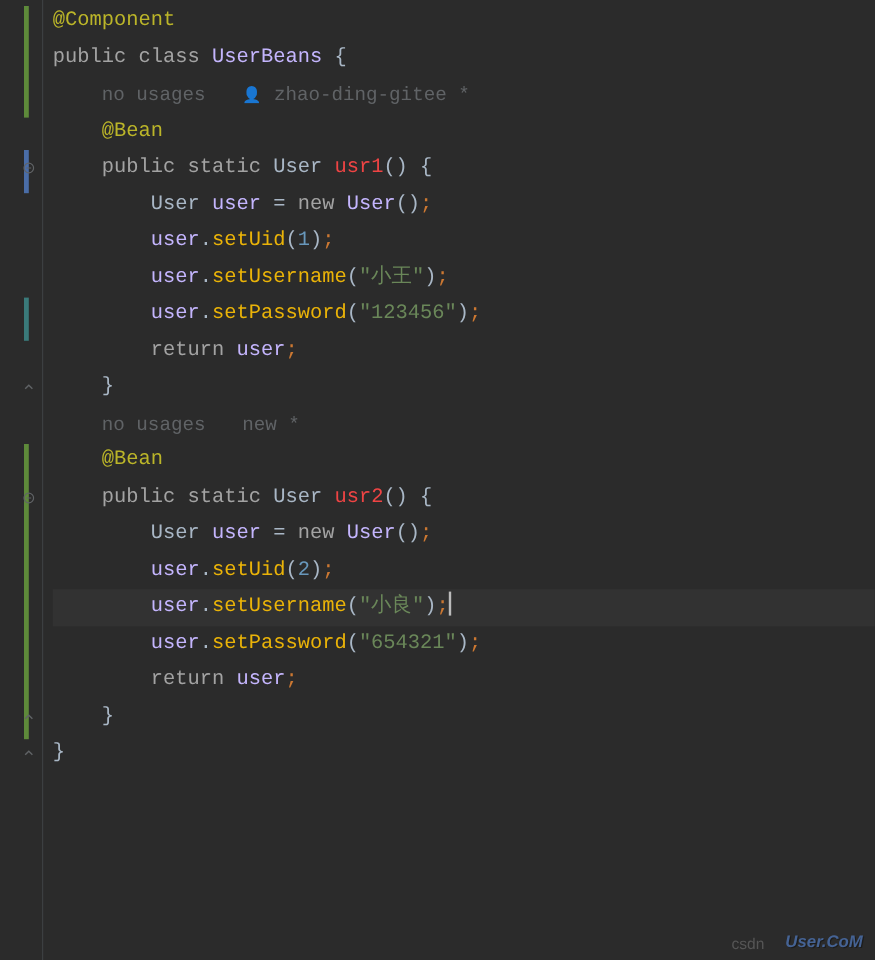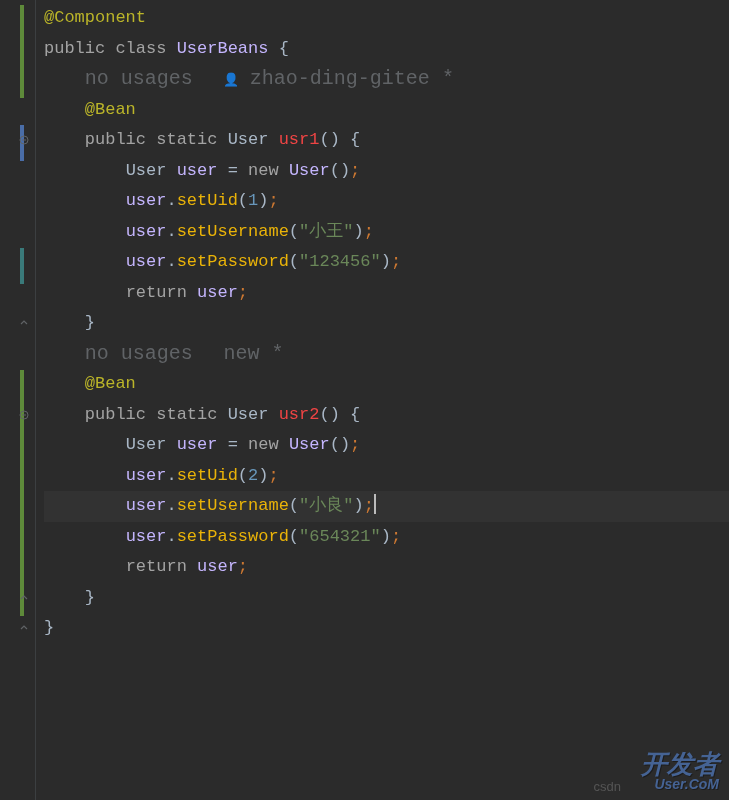--- a/index.html
+++ b/index.html
@@ -62,21 +62,21 @@
 .line { height: 30.5px; }
 .line.highlighted { background: #323232; }
 .annotation { color: #bbb529; }
 .keyword { color: #a3a3a3; }
 .identifier { color: #c4b5fd; }
 .classname { color: #a9b7c6; }
 .method-decl { color: #ef4444; }
 .method-call { color: #eab308; }
 .number { color: #6897bb; }
 .string { color: #6a8759; }
-.hint { color: #606366; font-size: 20px; }
+.hint { color: #606366; font-size: 16px; }
 .author-icon { color: #606366; font-size: 13px; }
 .punct { color: #a9b7c6; }
 .semicolon { color: #cc7832; }
 .caret {
   display: inline-block;
   width: 2px;
   height: 20px;
   background: #bbbbbb;
   vertical-align: middle;
   position: relative;
@@ -96,21 +96,21 @@
   pointer-events: none;
 }
 .watermark .sub {
   font-size: 14px;
   display: block;
   text-align: right;
   margin-top: -6px;
 }
 .csdn {
   position: absolute;
-  right: 108px;
+  right: 92px;
   bottom: 6px;
   color: #555;
   font-size: 13px;
   font-family: sans-serif;
   pointer-events: none;
 }
 </style>
 </head>
 <body>
 
@@ -151,15 +151,14 @@
           </svg>
         </div>
       </div>
   </div>
   <div class="vert-line"></div>
   <div class="code" id="code"><div class="line"><span class="annotation">@Component</span></div><div class="line"><span class="keyword">public </span><span class="keyword">class </span><span class="identifier">UserBeans </span><span class="punct">{</span></div><div class="line">    <span class="hint">no usages</span>   <span class="author-icon">👤</span> <span class="hint">zhao-ding-gitee *</span></div><div class="line">    <span class="annotation">@Bean</span></div><div class="line">    <span class="keyword">public </span><span class="keyword">static </span><span class="classname">User </span><span class="method-decl">usr1</span><span class="punct">() {</span></div><div class="line">        <span class="classname">User </span><span class="identifier">user </span><span class="punct">= </span><span class="keyword">new </span><span class="identifier">User</span><span class="punct">()</span><span class="semicolon">;</span></div><div class="line">        <span class="identifier">user</span><span class="punct">.</span><span class="method-call">setUid</span><span class="punct">(</span><span class="number">1</span><span class="punct">)</span><span class="semicolon">;</span></div><div class="line">        <span class="identifier">user</span><span class="punct">.</span><span class="method-call">setUsername</span><span class="punct">(</span><span class="string">"小王"</span><span class="punct">)</span><span class="semicolon">;</span></div><div class="line">        <span class="identifier">user</span><span class="punct">.</span><span class="method-call">setPassword</span><span class="punct">(</span><span class="string">"123456"</span><span class="punct">)</span><span class="semicolon">;</span></div><div class="line">        <span class="keyword">return </span><span class="identifier">user</span><span class="semicolon">;</span></div><div class="line">    <span class="punct">}</span></div><div class="line">    <span class="hint">no usages</span>   <span class="hint">new *</span></div><div class="line">    <span class="annotation">@Bean</span></div><div class="line">    <span class="keyword">public </span><span class="keyword">static </span><span class="classname">User </span><span class="method-decl">usr2</span><span class="punct">() {</span></div><div class="line">        <span class="classname">User </span><span class="identifier">user </span><span class="punct">= </span><span class="keyword">new </span><span class="identifier">User</span><span class="punct">()</span><span class="semicolon">;</span></div><div class="line">        <span class="identifier">user</span><span class="punct">.</span><span class="method-call">setUid</span><span class="punct">(</span><span class="number">2</span><span class="punct">)</span><span class="semicolon">;</span></div><div class="line highlighted">        <span class="identifier">user</span><span class="punct">.</span><span class="method-call">setUsername</span><span class="punct">(</span><span class="string">"小良"</span><span class="punct">)</span><span class="semicolon">;</span><span class="caret"></span></div><div class="line">        <span class="identifier">user</span><span class="punct">.</span><span class="method-call">setPassword</span><span class="punct">(</span><span class="string">"654321"</span><span class="punct">)</span><span class="semicolon">;</span></div><div class="line">        <span class="keyword">return </span><span class="identifier">user</span><span class="semicolon">;</span></div><div class="line">    <span class="punct">}</span></div><div class="line"><span class="punct">}</span></div></div>
 </div>
 
 <div class="csdn">csdn</div>
 <div class="watermark">
-  <span>开发者</span>
   <span class="sub">User.CoM</span>
 </div>
 
 </body></html>

